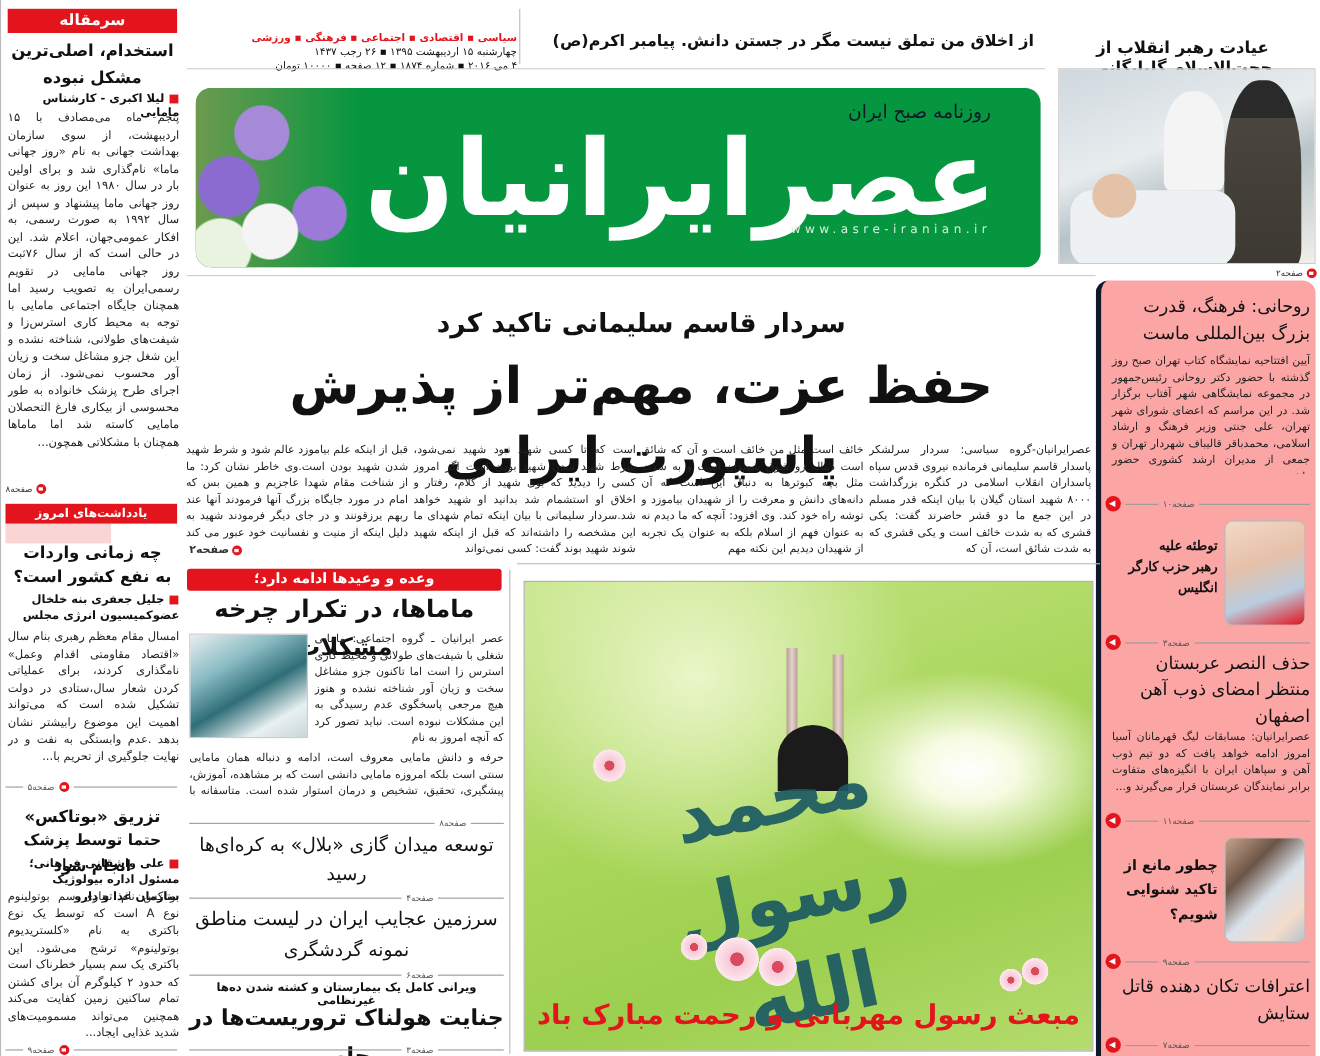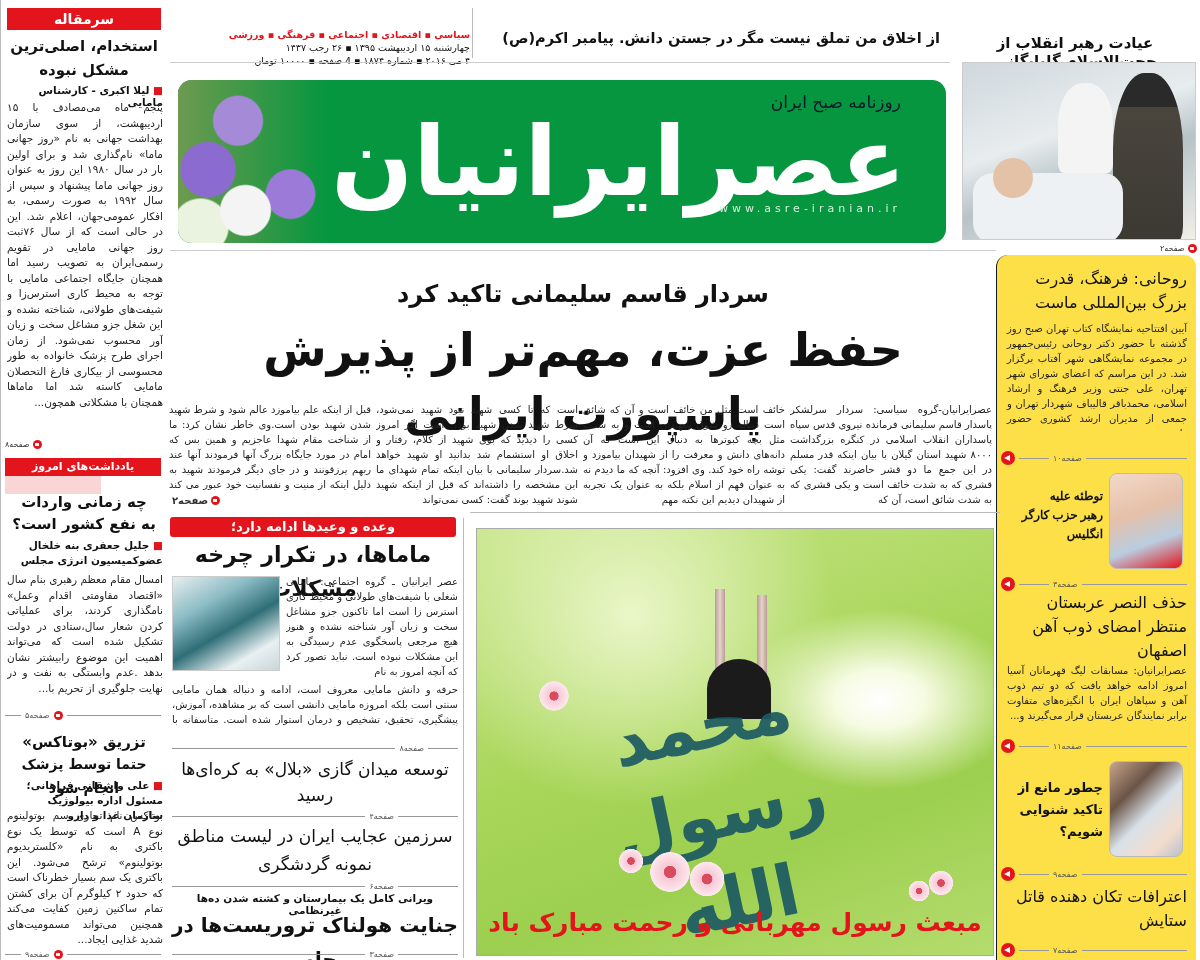--- a/index.html
+++ b/index.html
@@ -36,21 +36,21 @@
   #logo-title { position: absolute; right: 40px; top: 22px; font-size: 96px; font-weight: bold; color: #fff; line-height: 120px; letter-spacing: -2px; }
   #logo-sub { position: absolute; right: 45px; top: 12px; font-size: 17px; color: #0f172a; }
   #logo-url { position: absolute; right: 45px; top: 122px; font-size: 11px; color: #d6f0dd; direction: ltr; letter-spacing: 4px; }
 
   
   #visit-title { left: 955px; top: 34px; width: 240px; font-size: 15px; font-weight: bold; text-align: center; }
   #visit-photo { left: 962px; top: 62px; width: 234px; height: 178px;
      background: linear-gradient(160deg, #cfd8de 0%, #e8ecee 40%, #b7c3c8 60%, #f1efe9 100%); border: 1px solid #ccc; overflow: hidden; }
   .ph-figure { position: absolute; border-radius: 45% 45% 10% 10%; }
 
-  #right-col { left: 996px; top: 255px; width: 200px; height: 705px; background: #fde047; border-radius: 12px 12px 0 0; border-left: 1px solid #0f172a; }
+  #right-col { left: 996px; top: 255px; width: 200px; height: 705px; background: #fca5a5; border-radius: 12px 12px 0 0; border-left: 5px solid #0f172a; }
   .r-head { font-size: 16px; line-height: 24px; text-align: right; padding: 0 10px; color: #111; }
   .r-body { font-size: 10px; line-height: 15px; text-align: justify; padding: 0 10px; color: #222; }
   .r-box { border: 1px solid #bbb; border-radius: 8px; overflow: hidden; }
 
   
   #kicker { left: 170px; top: 280px; width: 826px; text-align: center; font-size: 24px; font-weight: bold; }
   #headline { left: 170px; top: 318px; width: 826px; text-align: center; font-size: 46px; font-weight: bold; line-height: 64px; letter-spacing: -1px; }
 
   #mid-divider-v { left: 463px; top: 518px; width: 1px; height: 440px; background: #bbb; }
   #ad-box { left: 476px; top: 528px; width: 518px; height: 428px; border: 1px solid #aaa;
@@ -108,21 +108,21 @@
     <span class="rule"></span>
     <span class="ref-dot"></span>
     <span>صفحه۹</span>
     <span class="rule" style="flex:0 0 16px;"></span>
   </div>
 </div>
 
 <div id="masthead-meta" class="abs">
   <div class="cats">سیاسی ▪ اقتصادی ▪ اجتماعی ▪ فرهنگی ▪ ورزشی</div>
   <div>چهارشنبه ۱۵ اردیبهشت ۱۳۹۵ ▪ ۲۶ رجب ۱۴۳۷</div>
-  <div>۴ می ۲۰۱۶ ▪ شماره ۱۸۷۴ ▪ 4 صفحه ▪ ۱۰۰۰۰ تومان</div>
+  <div>۴ می ۲۰۱۶ ▪ شماره ۱۸۷۴ ▪ ۱۲ صفحه ▪ ۱۰۰۰۰ تومان</div>
 </div>
 <div class="abs" style="left:472px; top:8px; width:1px; height:50px; background:#bbb;"></div>
 <div class="abs" style="left:170px; top:62px; width:780px; height:1px; background:#ccc;"></div>
 <div id="quote" class="abs">از اخلاق من تملق نیست مگر در جستن دانش. پیامبر اکرم(ص)</div>
 
 <div id="logo-box" class="abs">
   <div id="logo-flowers"></div>
   <div id="logo-sub">روزنامه صبح ایران</div>
   <div id="logo-title">عصرایرانیان</div>
   <div id="logo-url">www.asre-iranian.ir</div>

